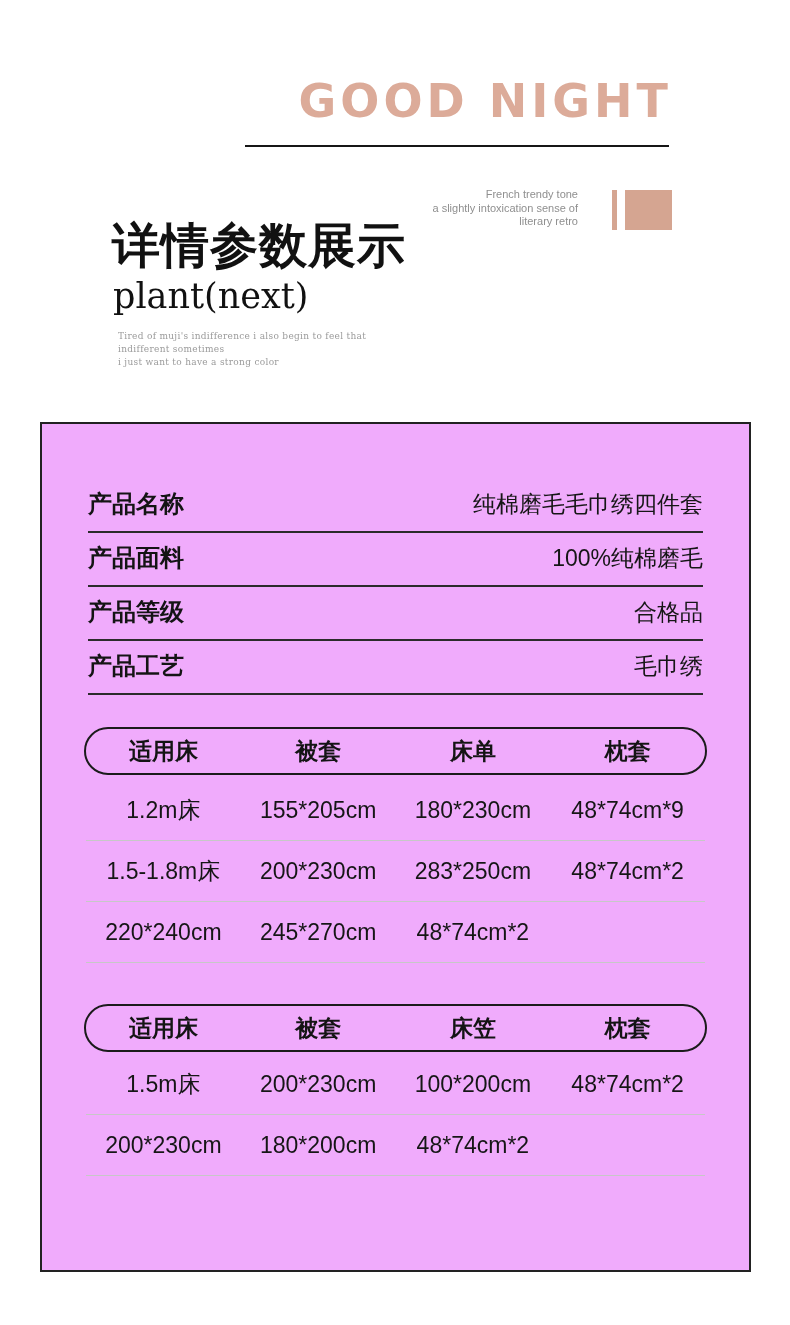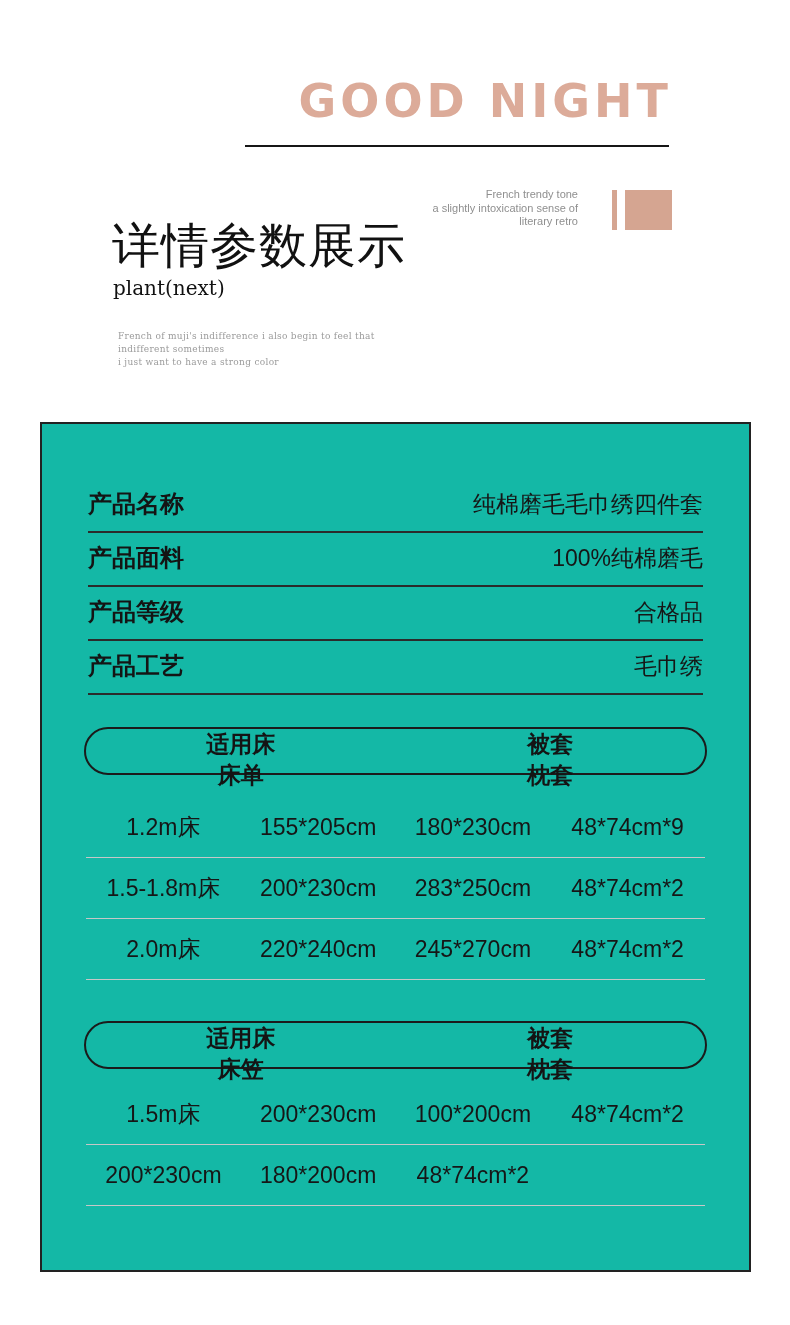--- a/index.html
+++ b/index.html
@@ -32,62 +32,62 @@
   .accent-bar-thin{
     position:absolute;left:612px;top:190px;
     width:5px;height:40px;background:var(--accent-block,#d5a591);
   }
   .accent-bar-block{
     position:absolute;left:625px;top:190px;
     width:47px;height:40px;background:var(--accent-block,#d5a591);
   }
   .title{
     position:absolute;left:112px;top:214px;margin:0;
-    font-size:48px;font-weight:400;letter-spacing:1px;color:#111;
+    font-size:48px;font-weight:700;letter-spacing:1px;color:#111;
     white-space:nowrap;
   }
   .subtitle{
     position:absolute;left:113px;top:276px;
     font-family:"DejaVu Serif","Liberation Serif",serif;
-    font-size:20px;color:#111;
+    font-size:35px;color:#111;
   }
   .tagline{
     position:absolute;left:118px;top:330px;
     font-family:"DejaVu Serif","Liberation Serif",serif;
     font-size:9px;line-height:13px;color:#9b9b9b;letter-spacing:.3px;
   }
   
   .spec-box{
     position:absolute;left:40px;top:422px;
     width:711px;height:850px;
     border:2px solid #222;box-sizing:border-box;
-    background:#14b8a6;
+    background:#f0abfc;
   }
   .specs{margin:0 46px;}
   .spec-row{
     height:54px;box-sizing:border-box;
     display:flex;justify-content:space-between;align-items:flex-end;
     border-bottom:2px solid #2b2b2b;
     padding-bottom:11px;
   }
   .spec-row:first-child{height:109px;}
   .spec-label{font-size:24px;font-weight:700;color:#141414;}
   .spec-value{font-size:23px;font-weight:400;color:#161616;}
   
   .pill-header{
     margin:32px 42px 0;height:48px;box-sizing:border-box;
     border:2px solid #1b1b1b;border-radius:25px;
-    display:grid;grid-template-columns:repeat(2,1fr);
+    display:grid;grid-template-columns:repeat(4,1fr);
     align-items:center;text-align:center;
     font-size:23px;font-weight:700;color:#141414;
   }
   .pill-header.second{margin-top:41px;}
   .size-rows{margin:0 44px;}
-  .size-rows.first{padding-top:22px;}
-  .size-rows.second{padding-top:15px;}
+  .size-rows.first{padding-top:5px;}
+  .size-rows.second{padding-top:2px;}
   .size-row{
     display:grid;grid-template-columns:repeat(4,1fr);
     height:61px;box-sizing:border-box;align-items:center;
     text-align:center;font-size:23px;color:#161616;
     border-bottom:1px solid #c7c7c7;
   }
 </style>
 </head>
 <body>
 
@@ -100,21 +100,21 @@
     <div>French trendy tone</div>
     <div>a slightly intoxication sense of</div>
     <div>literary retro</div>
   </div>
   <div class="accent-bar-thin"></div>
   <div class="accent-bar-block"></div>
 
   <h1 class="title">详情参数展示</h1>
   <div class="subtitle">plant(next)</div>
   <div class="tagline">
-    <div>French of muji's indifference i also begin to feel that</div>
+    <div>Tired of muji's indifference i also begin to feel that</div>
     <div>indifferent sometimes</div>
     <div>i just want to have a strong color</div>
   </div>
 
   <div class="spec-box">
 
     <div class="specs">
       <div class="spec-row">
         <span class="spec-label">产品名称</span>
         <span class="spec-value">纯棉磨毛毛巾绣四件套</span>
@@ -146,21 +146,20 @@
         <span>180*230cm</span>
         <span>48*74cm*9</span>
       </div>
       <div class="size-row">
         <span>1.5-1.8m床</span>
         <span>200*230cm</span>
         <span>283*250cm</span>
         <span>48*74cm*2</span>
       </div>
       <div class="size-row">
-        <span>2.0m床</span>
         <span>220*240cm</span>
         <span>245*270cm</span>
         <span>48*74cm*2</span>
       </div>
     </div>
 
     <div class="pill-header second">
       <span>适用床</span>
       <span>被套</span>
       <span>床笠</span>

